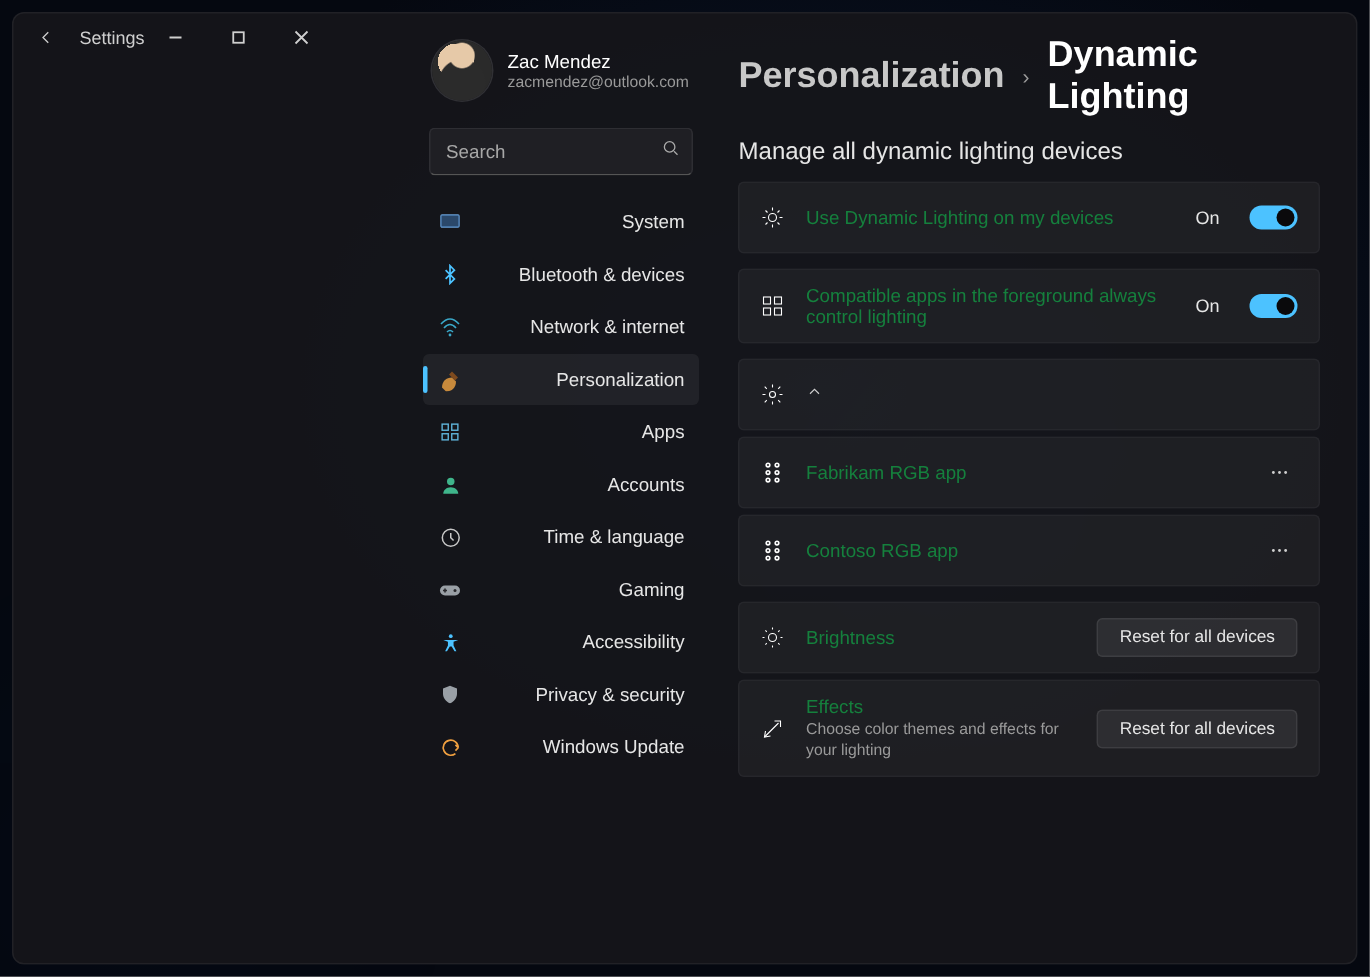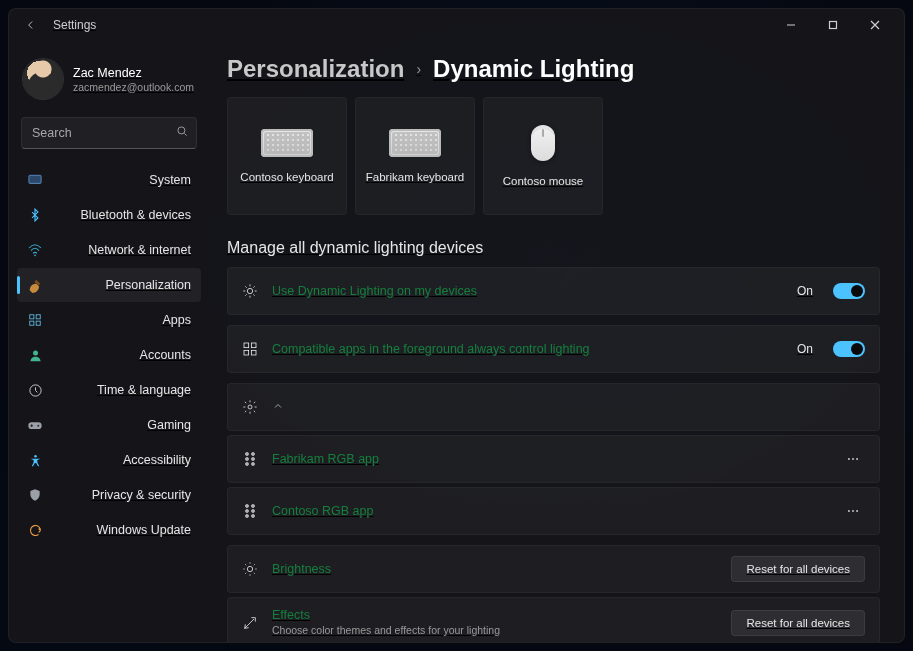--- a/index.html
+++ b/index.html
@@ -26,23 +26,22 @@
         radial-gradient(circle at 70% 50%, rgba(0,120,215,.25) 0, transparent 200px),
         radial-gradient(circle at 10% 90%, rgba(0,120,215,.15) 0, transparent 250px);
     }
     .window {
       position: absolute;
       top: 8px; left: 8px; right: 8px; bottom: 8px;
       background: rgba(22,22,26,0.92);
       border: 1px solid rgba(255,255,255,0.06);
       border-radius: 8px;
       display: flex;
-      flex-direction: column;
+      flex-direction: row;
       overflow: hidden;
-      text-decoration: underline;
     }
     .titlebar {
       height: 32px;
       display: flex;
       align-items: center;
       padding: 0 8px;
       color: #cfcfcf;
       flex-shrink: 0;
     }
     .titlebar .back {
@@ -60,20 +59,21 @@
     .titlebar .wbtn svg { width: 10px; height: 10px; stroke:#cfcfcf; fill:none; stroke-width:1.2; }
 
     .body { flex: 1; display: flex; min-height: 0; }
 
     .sidebar {
       width: 200px;
       padding: 8px 8px 8px 8px;
       display: flex;
       flex-direction: column;
       flex-shrink: 0;
+      margin-left: 44px;
     }
     .profile {
       display: flex; align-items: center; gap: 10px;
       padding: 10px 6px 14px 6px;
     }
     .avatar {
       width: 40px; height: 40px; border-radius: 50%;
       background: radial-gradient(circle at 40% 35%, #e6c9a8 0 12px, #2a2a2a 12px 100%);
       box-shadow: 0 0 0 1px rgba(255,255,255,0.12);
       position: relative;
@@ -379,34 +379,20 @@
         </div>
     </div>
 
     <div class="content">
       <div class="breadcrumb">
         <span class="crumb parent">Personalization</span>
         <span class="sep">›</span>
         <span class="crumb current">Dynamic Lighting</span>
       </div>
 
-      <div class="device-cards" id="devices">
-          <div class="device-card">
-            <div class="kb"></div>
-            <div class="dlabel">Contoso keyboard</div>
-          </div>
-          <div class="device-card">
-            <div class="kb"></div>
-            <div class="dlabel">Fabrikam keyboard</div>
-          </div>
-          <div class="device-card">
-            <div class="mouse"></div>
-            <div class="dlabel">Contoso mouse</div>
-          </div>
-        </div>
 
       <div class="section-label">Manage all dynamic lighting devices</div>
 
       <div class="panel">
         <span class="picon">
           <svg viewBox="0 0 24 24">
               <circle cx="12" cy="12" r="4"></circle>
               <path d="M12 2v3M12 19v3M2 12h3M19 12h3M5 5l2 2M17 17l2 2M19 5l-2 2M5 19l2-2"></path>
             </svg>
         </span>

